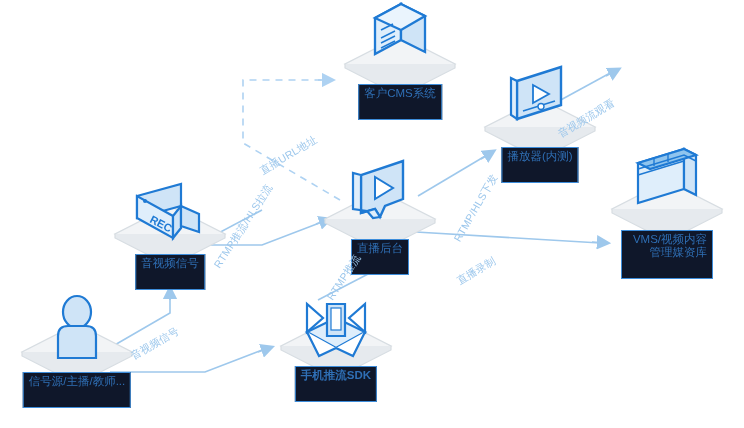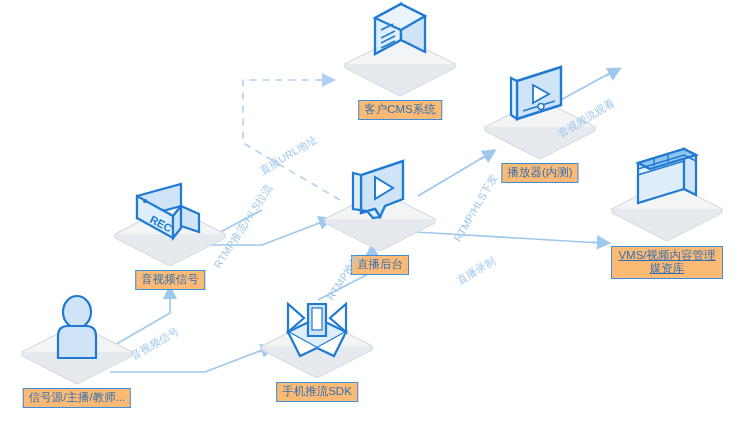--- a/index.html
+++ b/index.html
@@ -30,33 +30,32 @@
     position: absolute;
     left: 0; top: 0;
     width: 150px; height: 96px;
   }
   .node .cap {
     position: absolute;
     left: 50%;
     transform: translateX(-50%);
     bottom: 0;
     border: 1px solid #3d8ddb;
-    background: #fdba74;
+    background: #0f172a;
     color: #2f6fb5;
     font-size: 11.5px;
     line-height: 13px;
-    padding: 2px 5px 3px 5px;
+    padding: 2px 5px 19px 5px;
     white-space: nowrap;
     text-align: center;
   }
   .node .cap.two {
     white-space: normal;
-    width: 112px;
-    text-align: center;
-    text-decoration: underline;
+    width: 92px;
+    text-align: right;
   }
   .edgelabel {
     position: absolute;
     color: #9cc7ec;
     font-size: 10.5px;
     line-height: 11px;
     white-space: nowrap;
     transform-origin: 0 0;
     letter-spacing: 0.2px;
   }
@@ -138,21 +137,21 @@
       <path d="M42,48 L42,26 L86,14 L86,36 Z" fill="#cfe4f7" stroke="#1f7ad4" stroke-width="2.2"></path>
       <path d="M42,48 L78,68 L78,46 L42,26 Z" fill="#dfeefb" stroke="#1f7ad4" stroke-width="2.2"></path>
       <path d="M78,46 L86,36 L86,58 L78,68 Z" fill="#cfe4f7" stroke="#1f7ad4" stroke-width="2.2"></path>
       <path d="M86,36 L104,44 L104,62 L86,56 Z" fill="#cfe4f7" stroke="#1f7ad4" stroke-width="2.2"></path>
       <text x="54" y="52" fill="#1f7ad4" font-size="11" font-family="Liberation Sans, sans-serif" font-weight="bold" transform="rotate(27 54 52)">REC</text>
       <circle cx="50" cy="31" r="2" fill="#1f7ad4"></circle>
     </svg>
     <div class="cap">音视频信号</div>
   </div>
 
-  <div class="node" style="left:242px; top:282px;">
+  <div class="node" style="left:261px; top:282px;font-weight:bold;">
     <svg class="art" viewBox="0 0 150 96">
       <path d="M75,92 L20,64 L75,36 L130,64 Z" fill="#f2f4f6" stroke="#d7dde2" stroke-width="1.4"></path>
       <path d="M20,64 L20,68 L75,96 L130,68 L130,64" fill="#e6eaee" stroke="#d7dde2" stroke-width="1.2"></path>
       <path d="M46,50 L46,22 L62,36 Z" fill="#ffffff" stroke="#1f7ad4" stroke-width="2.2"></path>
       <path d="M104,50 L104,22 L88,36 Z" fill="#ffffff" stroke="#1f7ad4" stroke-width="2.2"></path>
       <path d="M46,50 L75,66 L104,50 L75,36 Z" fill="#dfeefb" stroke="#1f7ad4" stroke-width="2.2"></path>
       <path d="M66,54 L66,22 L84,22 L84,54 Z" fill="#cfe4f7" stroke="#1f7ad4" stroke-width="2.2"></path>
       <rect x="70" y="26" width="10" height="22" fill="#ffffff" stroke="#1f7ad4" stroke-width="1.2"></rect>
       <path d="M46,50 L58,74 L75,66" fill="#ffffff" stroke="#1f7ad4" stroke-width="2.2"></path>
       <path d="M104,50 L92,74 L75,66" fill="#ffffff" stroke="#1f7ad4" stroke-width="2.2"></path>

